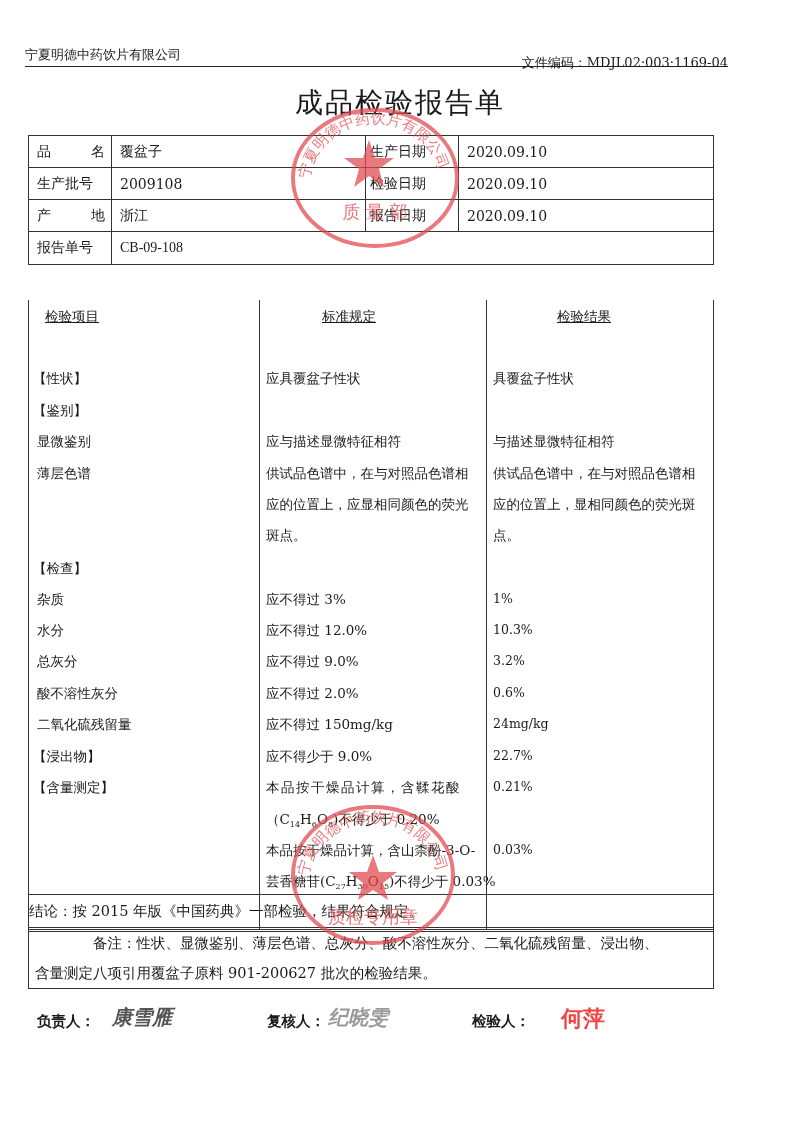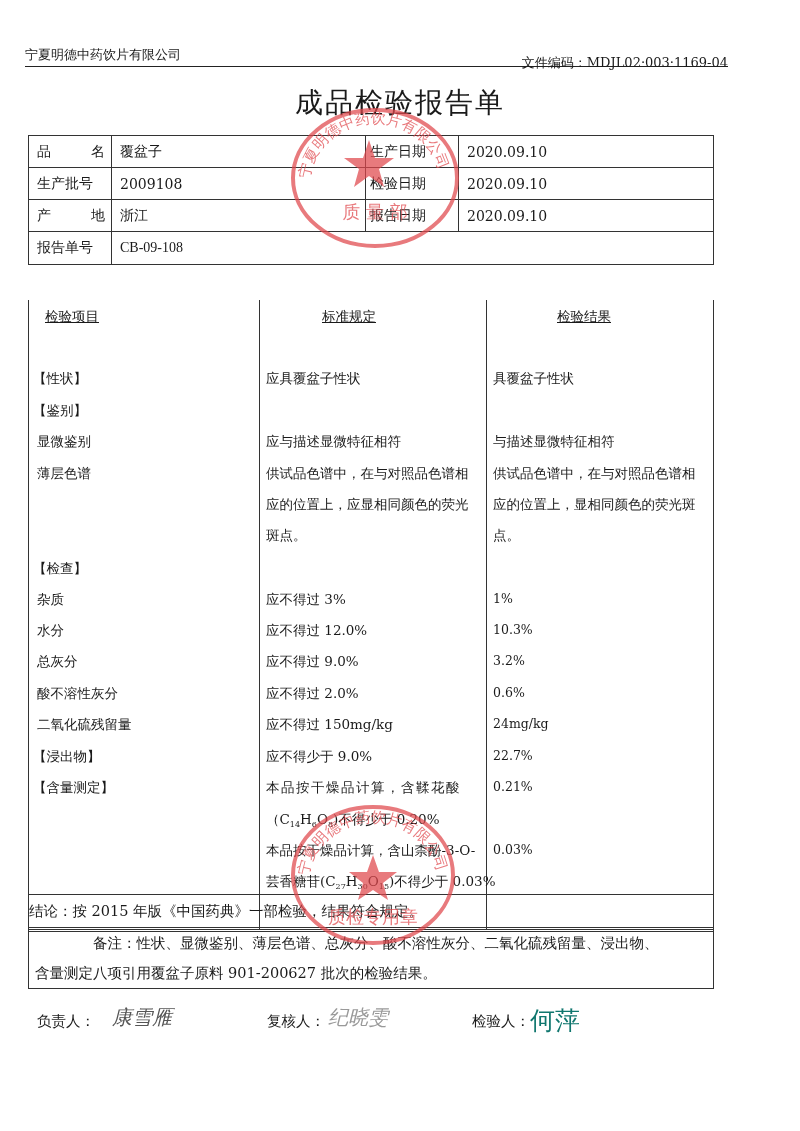--- a/index.html
+++ b/index.html
@@ -49,21 +49,21 @@
     position: absolute; left: 28px; top: 894px; width: 686px; height: 38px;
     border: 1px solid #333; box-sizing: border-box;
     font-size: 14.5px; line-height: 32px; text-align: left;
   }
   .remark {
     position: absolute; left: 28px; top: 927px; width: 686px; height: 62px;
     border: 1px solid #333; box-sizing: border-box;
     font-size: 14.5px; line-height: 30px; padding: 0 6px;
   }
   .remark .indent { display: inline-block; width: 58px; }
-  .sigs { position: absolute; left: 0; top: 1000px; width: 640px; height: 60px; font-size: 14.5px; }
+  .sigs { position: absolute; left: 0; top: 1000px; width: 640px; height: 60px; font-size: 14.5px; font-weight: bold; }
   .sig-label { position: absolute; top: 12px; }
   .sig-name { position: absolute; top: 4px; font-family: "DejaVu Sans", sans-serif; font-style: italic; }
 
   .stamp { position: absolute; pointer-events: none; opacity: 0.72; }
 </style>
 </head>
 <body>
 
 <div class="header">
   <span class="company">宁夏明德中药饮片有限公司</span>
@@ -177,21 +177,21 @@
   <div><span class="indent"></span><span>备注：性状、显微鉴别、薄层色谱、总灰分、酸不溶性灰分、二氧化硫残留量、浸出物、</span></div>
   <div>含量测定八项引用覆盆子原料 901-200627 批次的检验结果。</div>
 </div>
 
 <div class="sigs">
   <span class="sig-label" style="left:37px">负责人：</span>
   <span class="sig-name" style="left:112px;font-size:20px;color:#555">康雪雁</span>
   <span class="sig-label" style="left:267px">复核人：</span>
   <span class="sig-name" style="left:328px;font-size:20px;color:#999">纪晓雯</span>
   <span class="sig-label" style="left:472px">检验人：</span>
-  <span class="sig-name" style="left:530px;font-size:25px;color:#0f766e;font-style:normal">何萍</span>
+  <span class="sig-name" style="left:561px;font-size:22px;color:#ef4444;font-style:normal">何萍</span>
 </div>
 
 <svg class="stamp" style="left:287px;top:100px" width="176" height="150" viewBox="0 0 176 150">
   <defs>
     <path id="arcTop" d="M 22 85 A 66 62 0 0 1 154 85"></path>
   </defs>
   <ellipse cx="88" cy="78" rx="82" ry="68" fill="none" stroke="#e0474c" stroke-width="4"></ellipse>
   <text font-size="15" fill="#e0474c" font-family="DejaVu Sans, sans-serif"><textPath href="#arcTop" startOffset="3%">宁夏明德中药饮片有限公司</textPath></text>
   <polygon points="82,40 88,58 107,58 92,69 97,87 82,76 67,87 72,69 57,58 76,58" fill="#e0474c"></polygon>
   <text x="88" y="118" font-size="18" fill="#e0474c" text-anchor="middle" font-family="DejaVu Sans, sans-serif">质 量 部</text>

